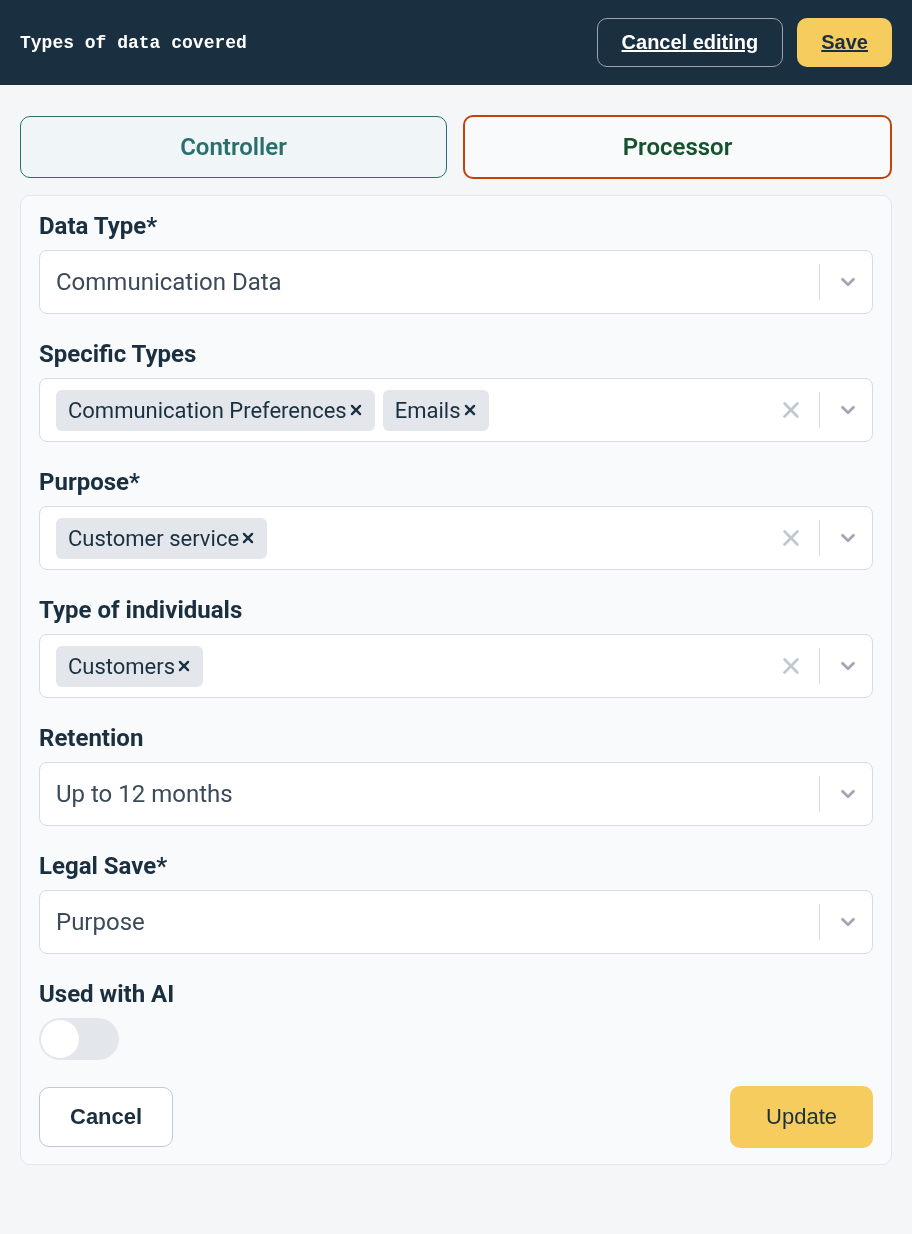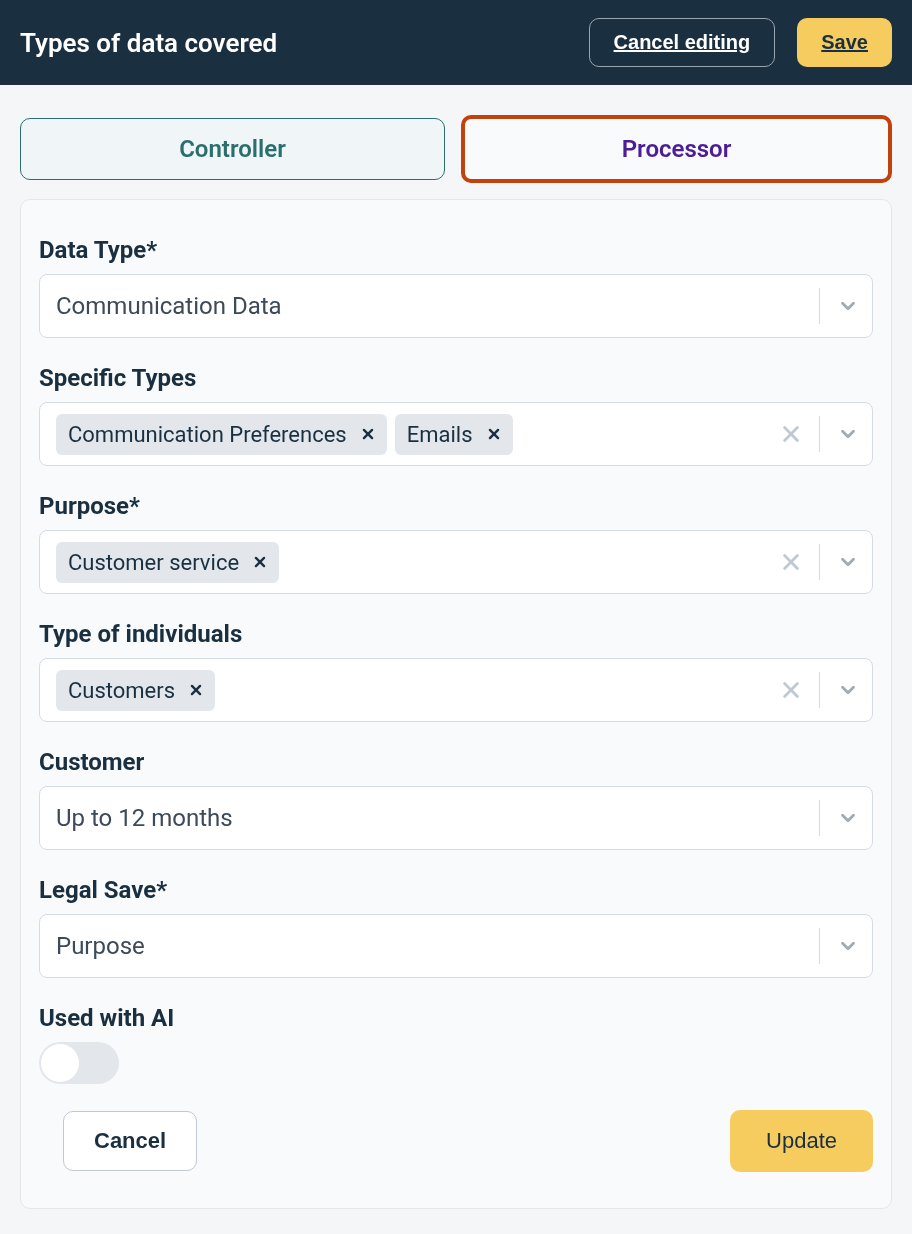--- a/index.html
+++ b/index.html
@@ -14,22 +14,23 @@
     }
     .header {
       background: #1a2f40;
       padding: 18px 20px;
       display: flex;
       align-items: center;
       justify-content: space-between;
     }
     .header-title {
       color: #ffffff;
-      font-size: 26px;
+      font-size: 18px;
       font-weight: 600;
+      font-family: Liberation Mono, monospace;
     }
     .header-actions {
       display: flex;
       gap: 14px;
     }
     .btn {
       padding: 12px 24px;
       font-size: 20px;
       font-weight: 600;
       border-radius: 10px;
@@ -38,51 +39,50 @@
       text-decoration: underline;
     }
     .btn-cancel-editing {
       background: transparent;
       color: #ffffff;
       border: 1.5px solid #9aa5af;
     }
     .btn-save {
       background: #f6cc5e;
       color: #1a2f40;
-      margin-left: 8px;
     }
     .tabs {
       display: flex;
       gap: 16px;
       padding: 30px 20px 16px 20px;
       align-items: center;
     }
     .tab {
       flex: 1;
       text-align: center;
       padding: 16px 0;
       font-size: 24px;
       font-weight: 600;
       border-radius: 10px;
-      border: 4px solid #c2410c;
+      border: 2px solid #c2410c;
       cursor: pointer;
       background: #f9fafb;
-      color: #4c1d95;
+      color: #14532d;
     }
     .tab.active {
       background: #f0f6f8;
       border: 1.5px solid #2b6e6e;
       color: #2b6e6e;
     }
     .form-card {
       margin: 0 20px 20px 20px;
       background: #f9fafb;
       border: 1px solid #e3e7ec;
       border-radius: 10px;
-      padding: 36px 18px;
+      padding: 16px 18px;
     }
     .form-group {
       margin-bottom: 26px;
     }
     .form-label {
       font-size: 24px;
       font-weight: 700;
       color: #1a2f40;
       margin-bottom: 10px;
       display: block;
@@ -135,21 +135,21 @@
       height: 22px;
     }
     .chip {
       display: inline-flex;
       align-items: center;
       background: #e3e7ec;
       border-radius: 6px;
       padding: 8px 12px;
       font-size: 22px;
       color: #1a2f40;
-      gap: 14px;
+      gap: 2px;
     }
     .chip-x {
       cursor: pointer;
       font-weight: 900;
       font-size: 18px;
       display: inline-flex;
     }
     .toggle {
       width: 80px;
       height: 42px;
@@ -166,21 +166,20 @@
       width: 38px;
       height: 38px;
       background: #ffffff;
       border-radius: 50%;
     }
     .form-footer {
       display: flex;
       justify-content: space-between;
       align-items: center;
       margin-top: 20px;
-      margin-left: 24px;
     }
     .btn-cancel {
       background: #ffffff;
       color: #1a2f40;
       border: 1.5px solid #c0c8d2;
       padding: 16px 30px;
       font-size: 22px;
       font-weight: 600;
       border-radius: 10px;
       cursor: pointer;
@@ -325,21 +324,21 @@
         <div class="icon-btn">
           <svg class="chevron-down" viewBox="0 0 24 24" fill="none" stroke="#a0aab6" stroke-width="3" stroke-linecap="round" stroke-linejoin="round">
               <polyline points="6 9 12 15 18 9"></polyline>
             </svg>
         </div>
       </div>
     </div>
   </div>
 
   <div class="form-group">
-    <label class="form-label">Customer</label>
+    <label class="form-label">Retention</label>
     <div class="select-field">
       <div class="select-value">Up to 12 months</div>
       <div class="select-icons">
         <div class="select-divider"></div>
         <div class="icon-btn">
           <svg class="chevron-down" viewBox="0 0 24 24" fill="none" stroke="#a0aab6" stroke-width="3" stroke-linecap="round" stroke-linejoin="round">
               <polyline points="6 9 12 15 18 9"></polyline>
             </svg>
         </div>
       </div>

